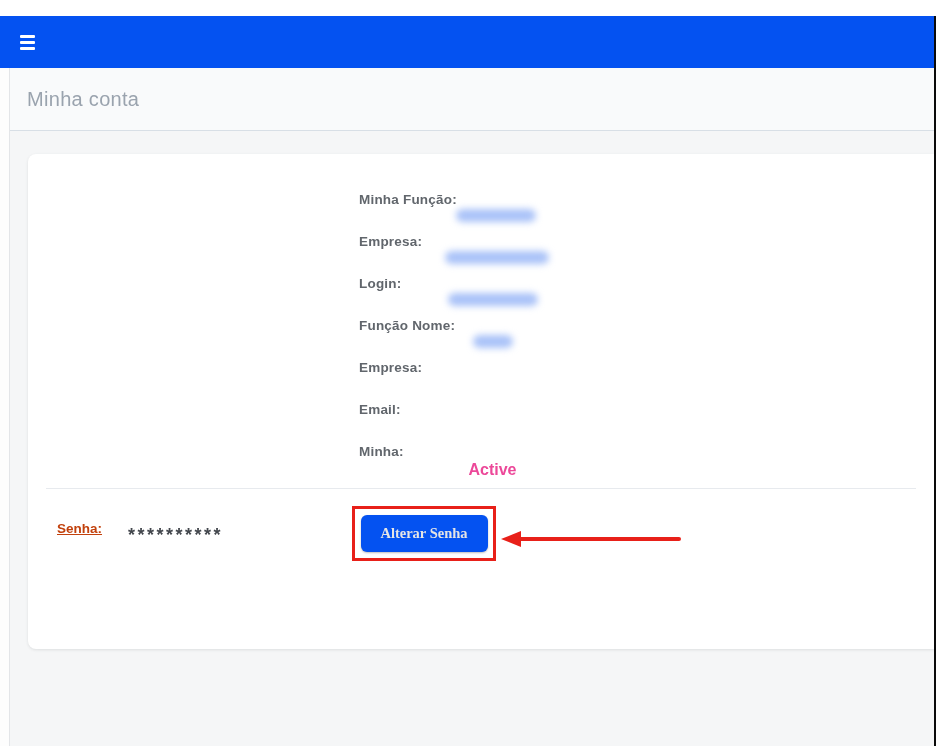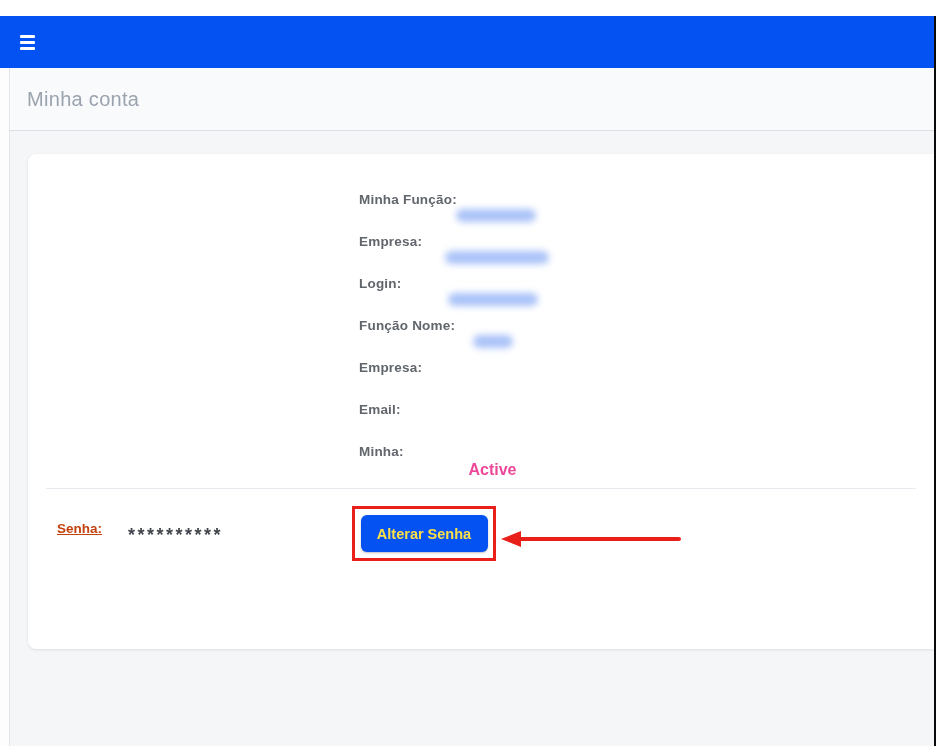--- a/index.html
+++ b/index.html
@@ -61,22 +61,22 @@
   .senha-section{position:relative;height:116px;}
   .senha-label{position:absolute;left:29px;top:32px;font-size:13.5px;font-weight:bold;color:#c2410c;text-decoration:underline;}
   .senha-mask{position:absolute;left:100px;top:36px;font-size:18px;font-weight:bold;color:#43474d;letter-spacing:2.5px;}
 
   .red-rect{
     position:absolute;left:324px;top:17px;width:144px;height:55px;
     border:3px solid #e82019;display:flex;align-items:center;justify-content:center;
   }
   .alter-btn{
     width:127px;height:37px;border:none;border-radius:6px;cursor:pointer;
-    background:#0452f1;color:#fde047;font-size:14.5px;font-weight:bold;
-    font-family:Liberation Sans, sans-serif;
+    background:#0452f1;color:#e5e5e5;font-size:14.5px;font-weight:bold;
+    font-family:Liberation Serif, serif;
     box-shadow:0 1px 2px rgba(0,0,0,.25);
   }
 
   .red-arrow{position:absolute;left:473px;top:42px;width:180px;height:16px;}
   .red-arrow .head{
     position:absolute;left:0;top:0;width:0;height:0;
     border-top:8px solid transparent;border-bottom:8px solid transparent;
     border-right:20px solid #e82019;
   }
   .red-arrow .tail{position:absolute;left:17px;top:6px;width:163px;height:4px;background:#e82019;border-radius:2px;}

